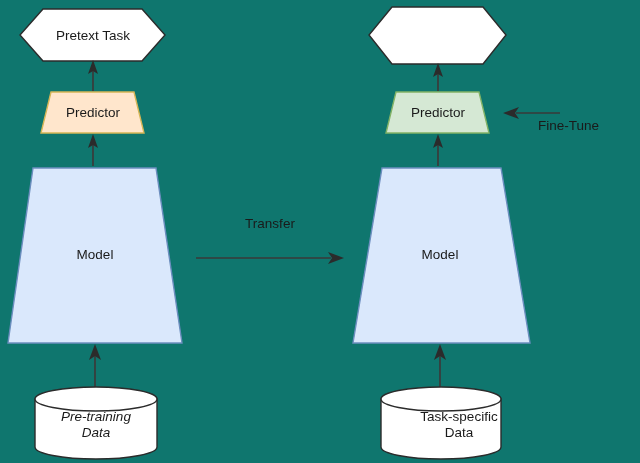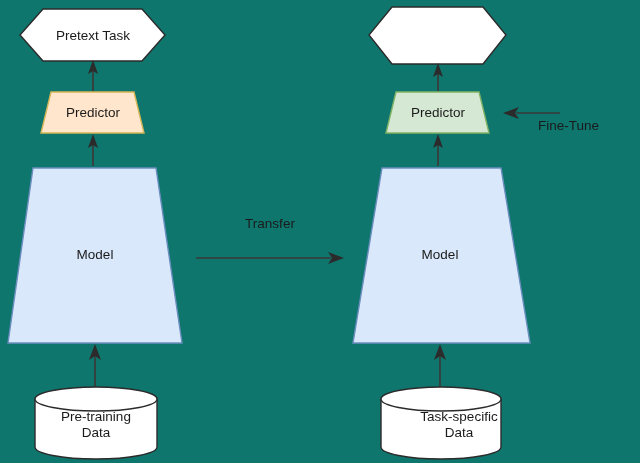--- a/index.html
+++ b/index.html
@@ -99,21 +99,21 @@
     <ellipse class="shape-stroke" cx="441" cy="399" rx="60" ry="12" fill="#ffffff" stroke="#2b2b2b"></ellipse>
 
   </svg>
 
   <div class="lbl lbl-center" style="left:93px; top:36px;">Pretext Task</div>
 
   <div class="lbl lbl-center" style="left:93px; top:113px;">Predictor</div>
 
   <div class="lbl lbl-center" style="left:95px; top:255px;">Model</div>
 
-  <div class="lbl lbl-center" style="left:96px; top:425px;">Pre-training
+  <div class="lbl lbl-center" style="left:96px; top:425px;font-style:italic;">Pre-training
 Data</div>
 
 
   <div class="lbl lbl-center" style="left:438px; top:113px;">Predictor</div>
 
   <div class="lbl lbl-center" style="left:440px; top:255px;">Model</div>
 
   <div class="lbl lbl-center" style="left:459px; top:425px;">Task-specific
 Data</div>
 

